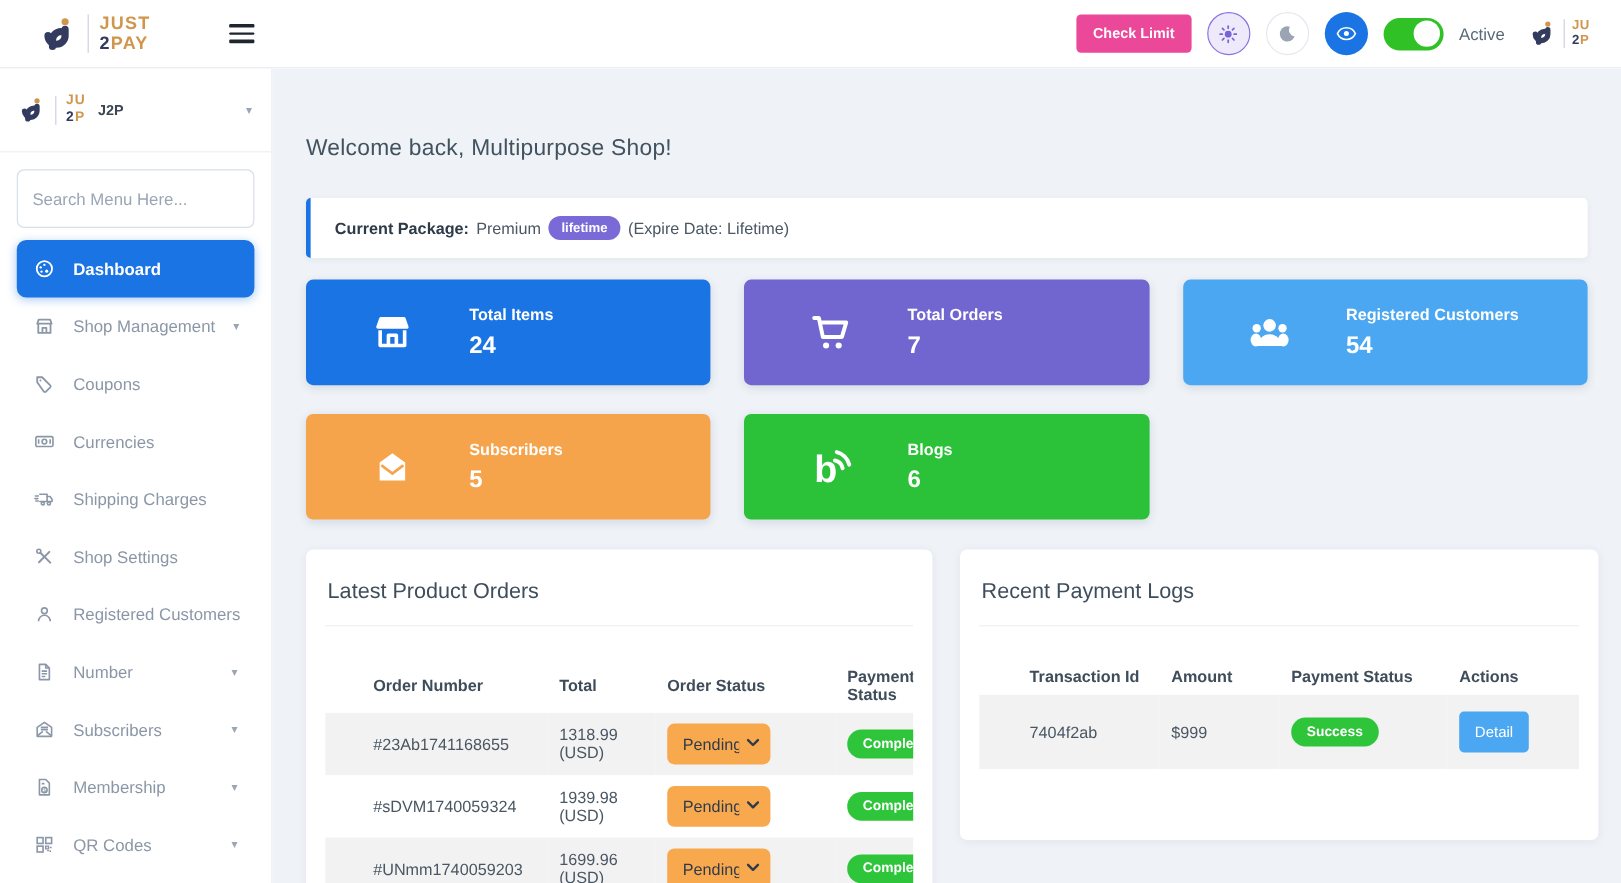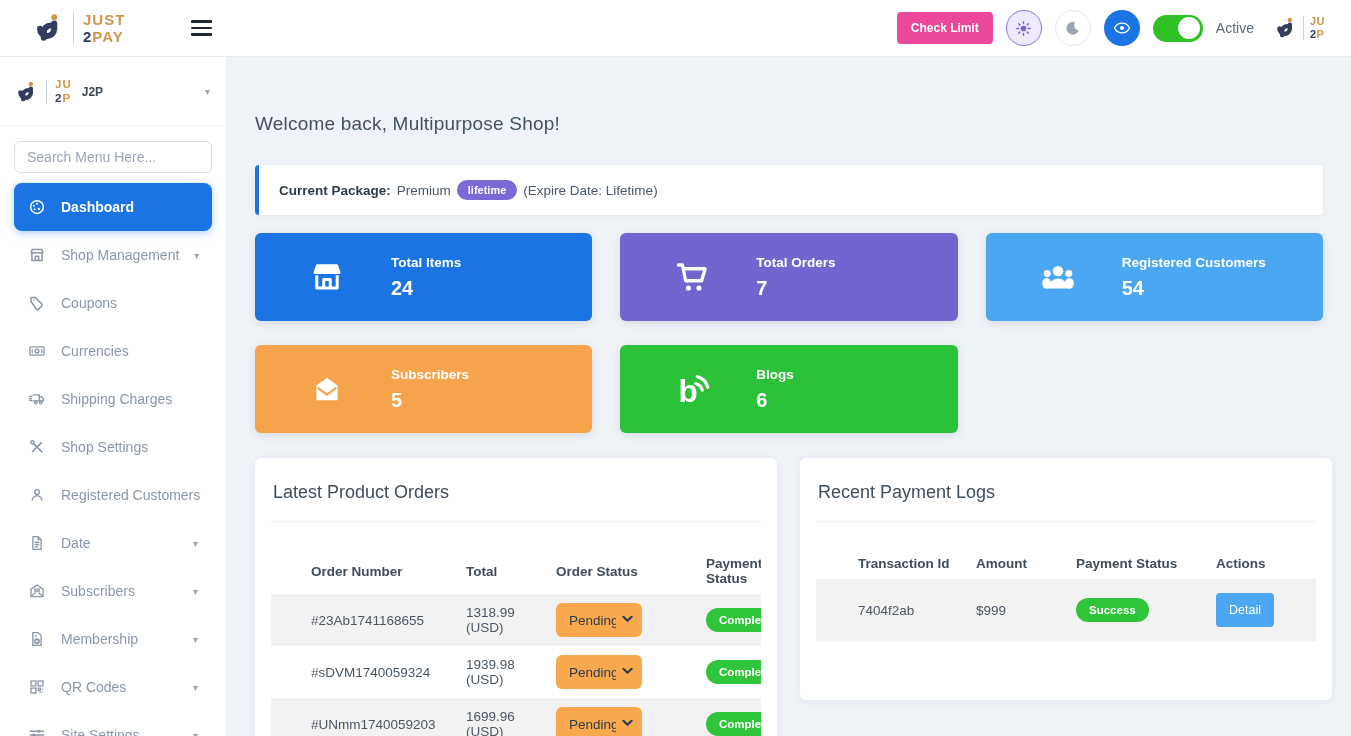--- a/index.html
+++ b/index.html
@@ -4,21 +4,21 @@
 <style>
   * { margin:0; padding:0; box-sizing:border-box; }
   html,body { width:1351px; height:736px; overflow:hidden; }
   body { font-family:"Liberation Sans", sans-serif; background:#eff3f8; color:#42505d; }
   button { font-family:"Liberation Sans", sans-serif; cursor:pointer; }
 
   
   .topbar { position:fixed; top:0; left:0; right:0; height:57px; background:#fff;
             border-bottom:1px solid #e7ebf0; display:flex; align-items:center;
             padding:0 26px 0 34px; z-index:20; }
-  .logo { display:flex; align-items:center; gap:9px; }
+  .logo { display:flex; align-items:flex-end; gap:9px; }
   .logo-divider { width:1px; height:32px; background:#ccd3dc; }
   .logo-text { line-height:1; font-weight:800; font-size:15px; letter-spacing:1px; }
   .logo-text .l1 { color:#d0964e; display:block; margin-bottom:2px; }
   .logo-text .num { color:#333c5e; }
   .logo-text .rest { color:#d0964e; }
   .hamburger { margin-left:62px; background:none; border:none; display:flex;
                flex-direction:column; gap:4px; padding:4px; }
   .hamburger span { display:block; width:21px; height:2.4px; background:#20262e; border-radius:1px; }
   .topbar-right { margin-left:auto; display:flex; align-items:center; gap:13px; }
   .btn-check { background:#ec4899; color:#fff; border:none; border-radius:4px;
@@ -42,21 +42,21 @@
 
   
   .sidebar { width:227px; min-width:227px; background:#fff; height:679px;
              border-right:1px solid #edf0f4; overflow:hidden; }
   .side-brand { height:70px; display:flex; align-items:center; gap:8px;
                 padding:0 16px; border-bottom:1px solid #edf0f4; }
   .side-brand .logo-text { font-size:11.5px; }
   .side-brand .short { font-size:12px; font-weight:700; color:#3c4653; margin-left:2px; }
   .side-caret { margin-left:auto; color:#9aa6b4; font-size:10px; }
   .search-box { margin:14px 14px 10px; }
-  .search-box input { width:100%; height:32px; border:1px solid #d9dfe7; border-radius:6px;
+  .search-box input { width:100%; height:49px; border:1px solid #d9dfe7; border-radius:6px;
                       padding:0 12px; font-size:14px; color:#42505d; outline:none;
                       font-family:"Liberation Sans", sans-serif; }
   .search-box input::placeholder { color:#9aa6b5; }
   .menu { list-style:none; }
   .menu-item { margin:0 14px; padding:0 14px; height:48px; border-radius:8px;
                display:flex; align-items:center; gap:15px; color:#8b97a7;
                font-size:14px; cursor:pointer; }
   .menu-item svg { flex:0 0 auto; }
   .menu-item .label { flex:1; white-space:nowrap; }
   .menu-item .caret { color:#9aa6b4; font-size:10px; }
@@ -283,21 +283,21 @@
         </svg>
         <span class="label">Registered Customers</span>
       </li>
 
       <li class="menu-item">
         <svg viewBox="0 0 24 24" width="18" height="18" fill="none" stroke="currentColor" stroke-width="1.8" stroke-linejoin="round">
           <path d="M6.5 3.5 H13.5 L17.5 7.5 V20.5 H6.5 Z"></path>
           <path d="M13.5 3.5 V7.5 H17.5"></path>
           <path d="M9 11 h6 M9 14 h6 M9 17 h4"></path>
         </svg>
-        <span class="label">Date</span>
+        <span class="label">Number</span>
         <span class="caret">▾</span>
       </li>
 
       <li class="menu-item">
         <svg viewBox="0 0 24 24" width="18" height="18" fill="none" stroke="currentColor" stroke-width="1.8" stroke-linejoin="round">
           <path d="M4 9.5 L12 4 L20 9.5 V19.5 H4 Z"></path>
           <path d="M8 9.5 h8 M8 12 h8"></path>
           <path d="M4 19 L10.3 14 M20 19 L13.7 14"></path>
         </svg>
         <span class="label">Subscribers</span>

